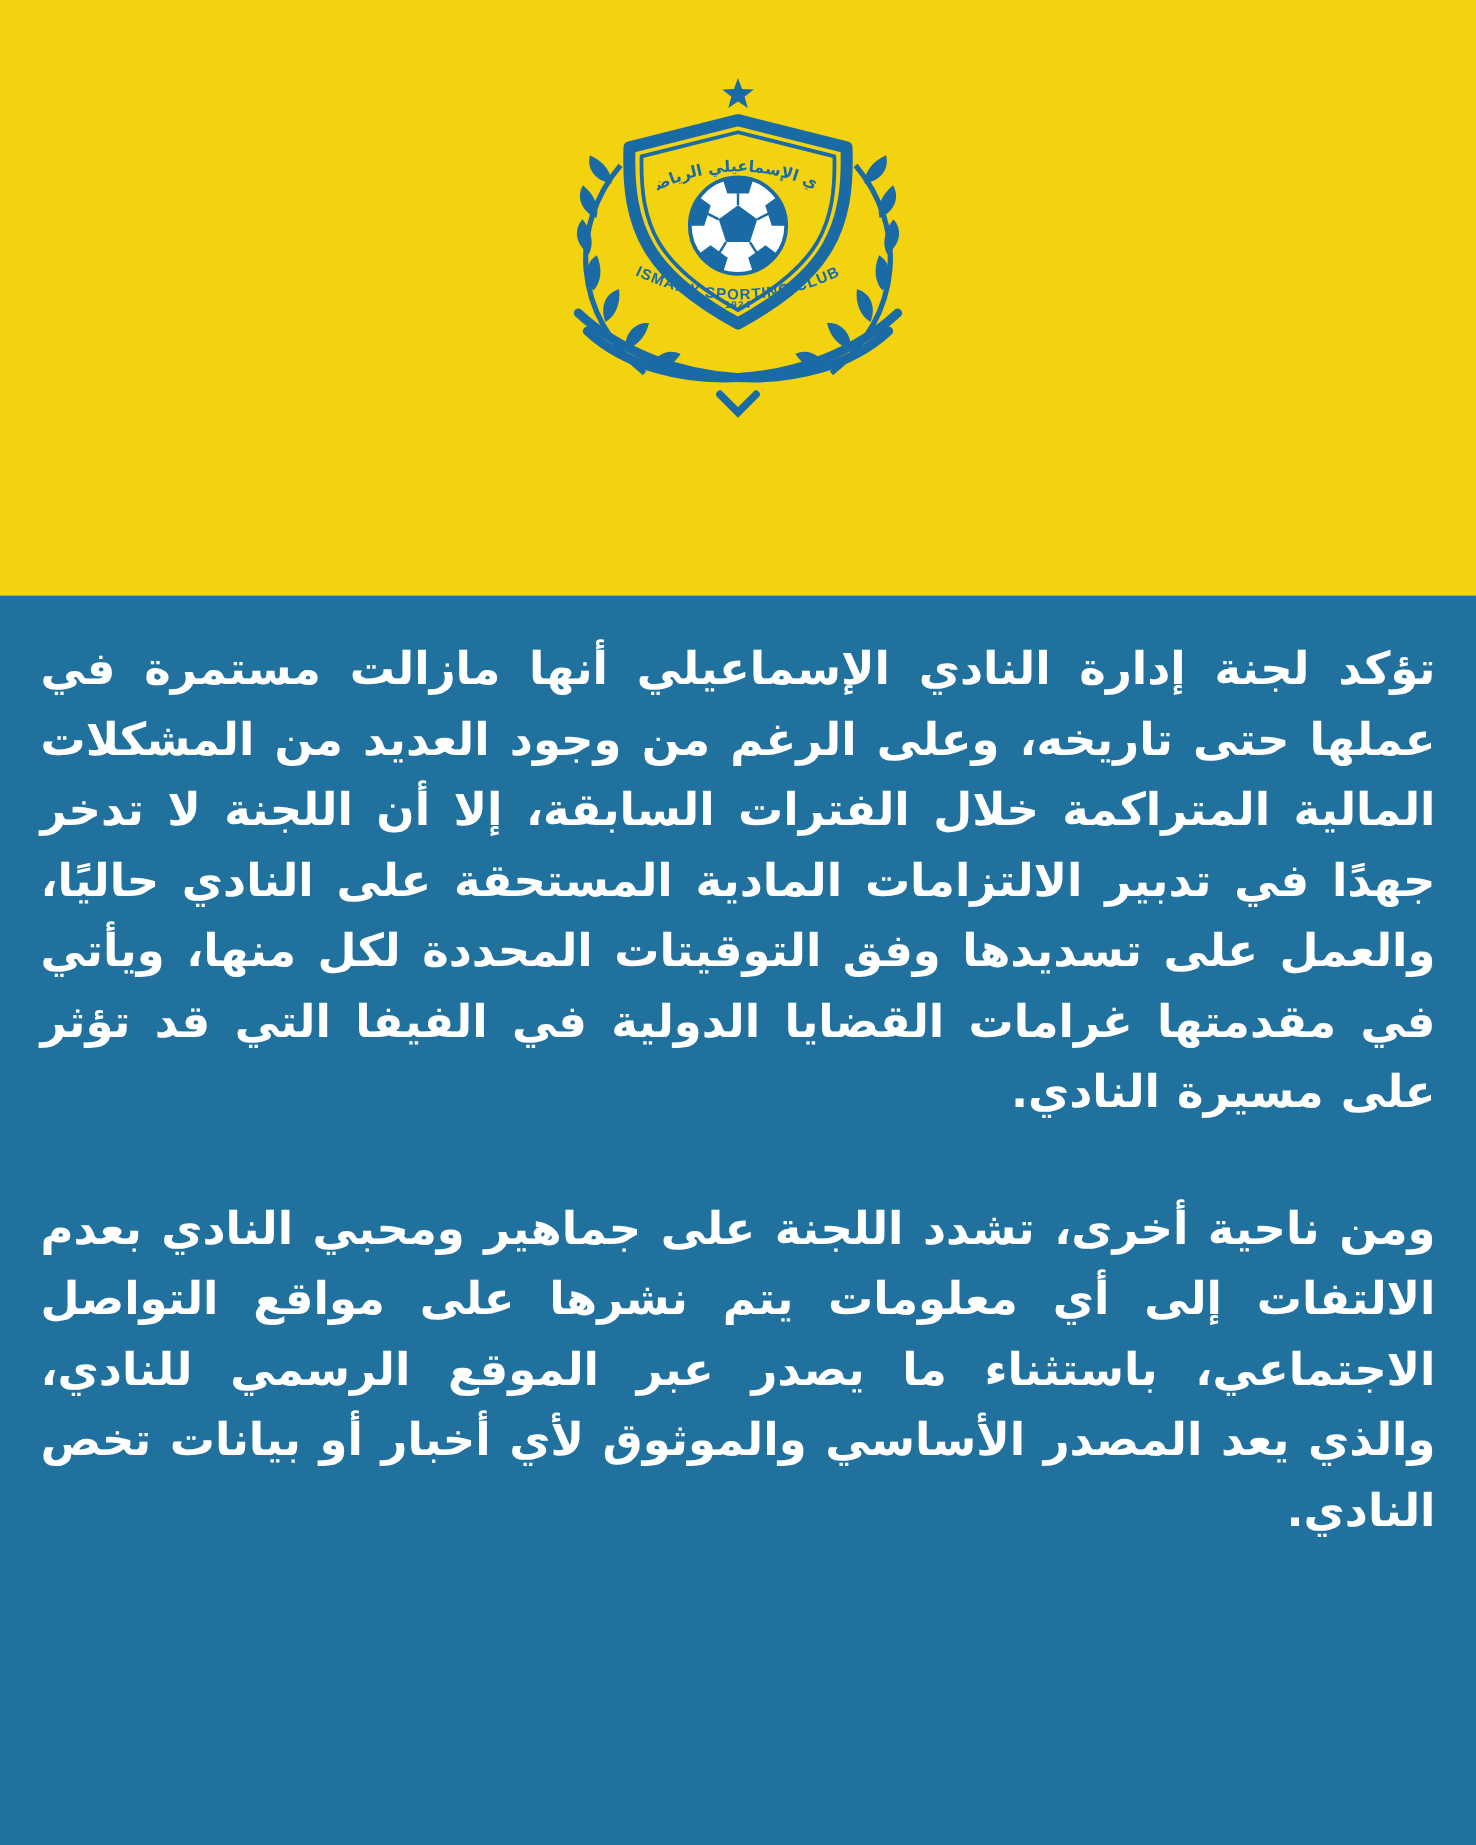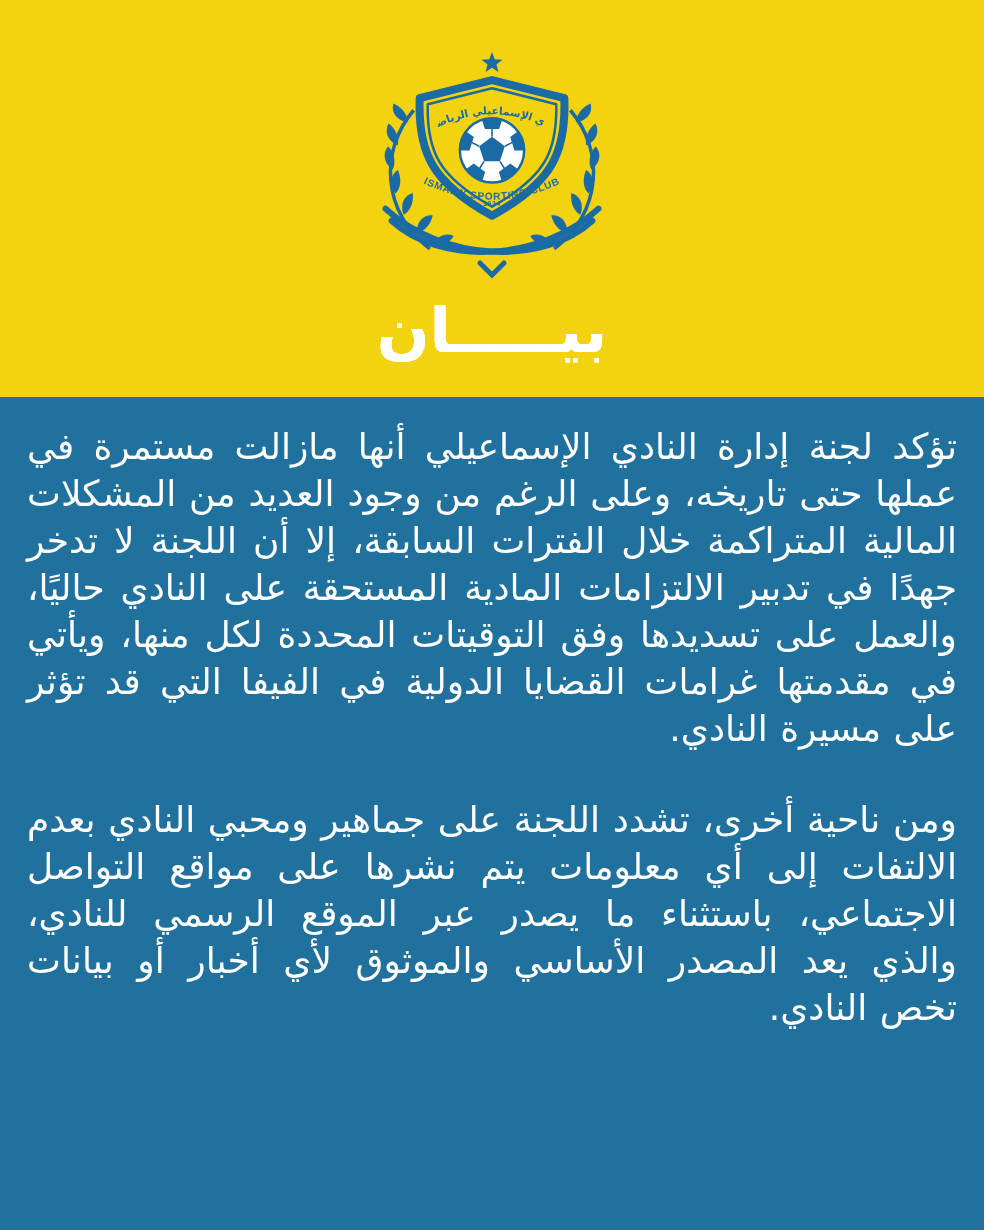--- a/index.html
+++ b/index.html
@@ -8,21 +8,21 @@
 
   
   .top{height:397px;background:#F3D30F;display:flex;flex-direction:column;align-items:center;flex:0 0 auto;}
   .crest{width:268px;height:236px;margin-top:50px;display:block;}
   .title{color:#FFFFFF;font-size:62px;font-weight:bold;line-height:1;margin:14px 0 0 0;
          direction:rtl;letter-spacing:1px;text-shadow:0 0 0 #fff;}
 
   
   .bottom{flex:1 1 auto;background:#21719E;padding:26px 27px 0 27px;box-sizing:border-box;
           direction:rtl;}
-  .bottom p{color:#FFFFFF;font-size:36px;font-weight:normal;line-height:47px;
+  .bottom p{color:#FFFFFF;font-size:30px;font-weight:bold;line-height:47px;
             text-align:justify;margin:0 0 44px 0;word-spacing:1px;}
 
   
   .crest-arc-text{font-family:"DejaVu Sans",sans-serif;font-weight:bold;}
   .crest-latin{font-family:"Liberation Sans",sans-serif;font-weight:bold;letter-spacing:.8px;}
 </style>
 </head>
 <body>
 
 <div class="page">
@@ -98,21 +98,20 @@
         </g>
       </g>
 
       <text class="crest-latin" font-size="10" fill="#1A6AA6">
         <textPath href="#arcBottom" startOffset="50%" text-anchor="middle">ISMAILY SPORTING CLUB</textPath>
       </text>
 
       <text class="crest-latin" font-size="6.5" fill="#1A6AA6" x="130" y="155" text-anchor="middle">1924</text>
     </svg>
 
-    <h1 class="title">بيـــــان</h1>
   </div>
 
   <div class="bottom">
     <p>تؤكد لجنة إدارة النادي الإسماعيلي أنها مازالت مستمرة في عملها حتى تاريخه، وعلى الرغم من وجود العديد من المشكلات المالية المتراكمة خلال الفترات السابقة، إلا أن اللجنة لا تدخر جهدًا في تدبير الالتزامات المادية المستحقة على النادي حاليًا، والعمل على تسديدها وفق التوقيتات المحددة لكل منها، ويأتي في مقدمتها غرامات القضايا الدولية في الفيفا التي قد تؤثر على مسيرة النادي.</p>
     <p>ومن ناحية أخرى، تشدد اللجنة على جماهير ومحبي النادي بعدم الالتفات إلى أي معلومات يتم نشرها على مواقع التواصل الاجتماعي، باستثناء ما يصدر عبر الموقع الرسمي للنادي، والذي يعد المصدر الأساسي والموثوق لأي أخبار أو بيانات تخص النادي.</p>
   </div>
 
 </div>
 
 </body></html>

